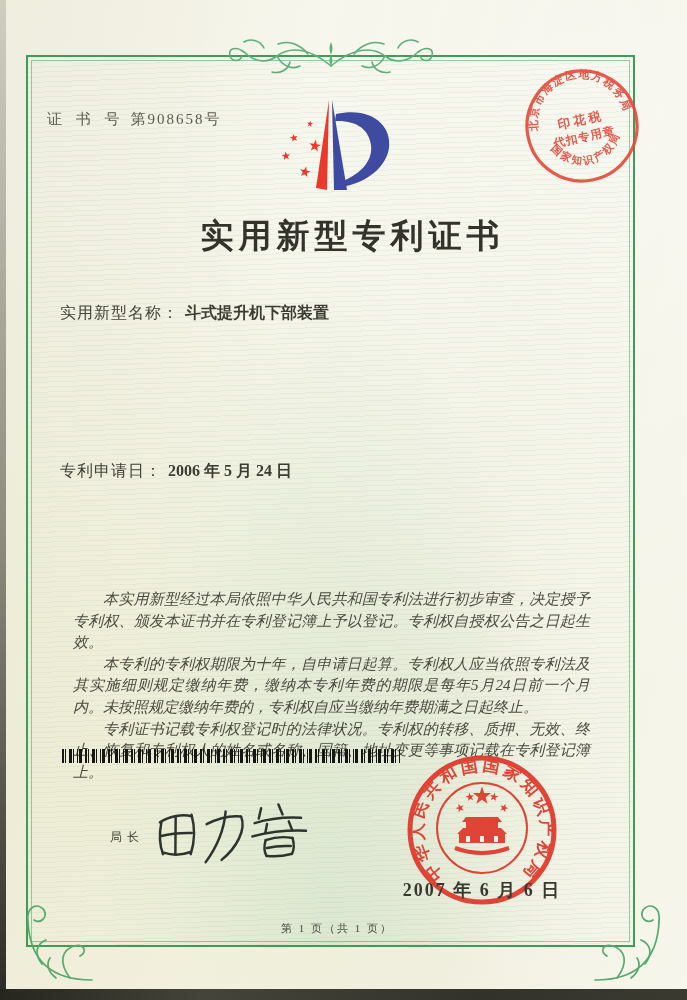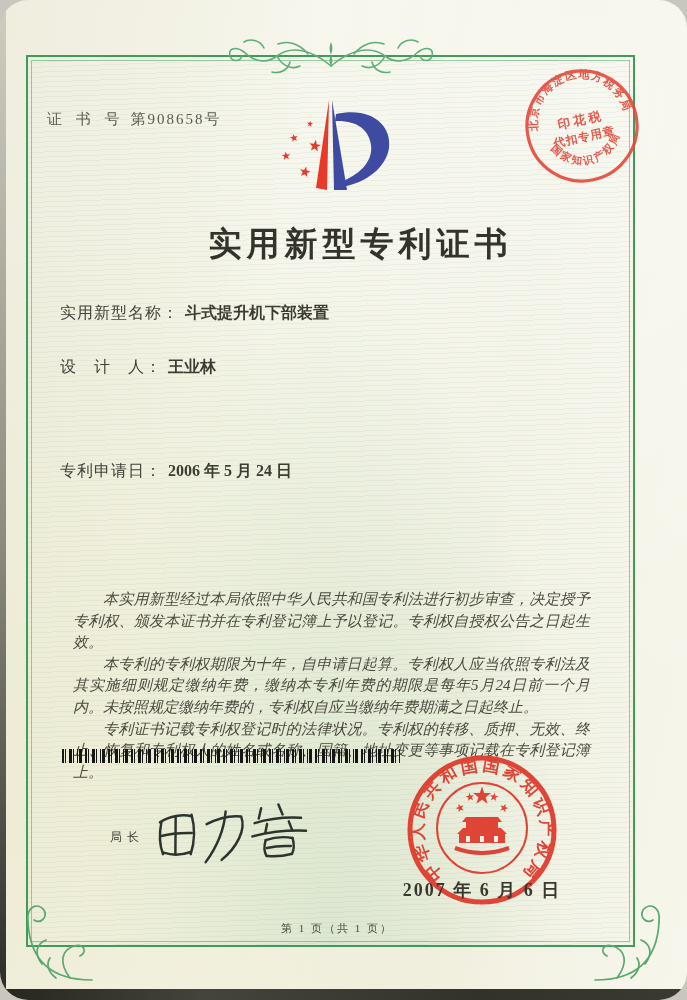--- a/index.html
+++ b/index.html
@@ -3,21 +3,20 @@
 <meta charset="utf-8">
 <style>
   html,body{margin:0;padding:0;background:#c9c7bd;}
   .page{
     position:relative;width:687px;height:1000px;margin:0 auto;overflow:hidden;
     background:
       radial-gradient(ellipse at 15% 80%, rgba(222,218,160,0.25), transparent 55%),
       radial-gradient(ellipse at 85% 10%, rgba(255,255,255,0.5), transparent 50%),
       linear-gradient(100deg,#eeedde,#f6f5ea 38%,#f1f0e1 68%,#f7f6ec);
     font-family:"Liberation Serif","DejaVu Serif",serif;
-    border-radius:28px;
   }
   .guilloche{
     position:absolute;left:28px;top:57px;width:606px;height:889px;z-index:1;
     background:
       radial-gradient(ellipse at 50% 100%, rgba(130,195,155,0.18), transparent 55%),
       repeating-linear-gradient(178deg, rgba(115,185,145,0.10) 0 1px, transparent 1px 5px);
   }
   .edge-left{position:absolute;left:0;top:0;width:6px;height:100%;z-index:9;
     background:linear-gradient(180deg, rgba(25,25,18,0.15), rgba(18,18,12,0.45) 55%, rgba(8,8,6,0.85));}
   .edge-bottom{position:absolute;left:0;bottom:0;width:100%;height:11px;z-index:9;
@@ -26,21 +25,21 @@
     border:2px solid #3f9b58;}
   .frame-inner{position:absolute;left:31px;top:60px;width:597px;height:880px;z-index:2;
     border:1px solid rgba(63,155,88,0.5);}
   .ornament-top{position:absolute;left:222px;top:26px;z-index:3;}
   .corner{position:absolute;z-index:3;}
   .corner.br{transform:scaleX(-1);}
   .certno{position:absolute;left:47px;top:110px;z-index:4;font-size:15px;color:#5a5a4e;letter-spacing:5px;}
   .certno .num{margin-left:6px;letter-spacing:2px;}
   .logo{position:absolute;left:270px;top:94px;z-index:4;}
   .stamp{position:absolute;left:522px;top:66px;z-index:5;transform:rotate(-12deg);opacity:0.9;}
-  .title{position:absolute;left:26px;top:214px;width:653px;margin:8px;z-index:4;
+  .title{position:absolute;left:26px;top:214px;width:653px;margin:0;z-index:4;
     text-align:center;font-size:33px;font-weight:700;color:#33332c;letter-spacing:5px;}
   .field{position:absolute;left:60px;z-index:4;font-size:16px;color:#42423a;white-space:nowrap;}
   .field .lab{letter-spacing:1px;}
   .field .val{margin-left:6px;font-weight:600;color:#3c3c33;}
   .f0{top:303px}.f1{top:357px}.f2{top:409px}.f3{top:461px}.f4{top:507px}.f5{top:554px}
   .bodytext{position:absolute;left:60px;top:589px;width:517px;z-index:4;
     font-size:15px;line-height:21.6px;color:#4a4a3f;text-align:justify;font-style:italic;margin-left:13px;}
   .bodytext p{margin:0;text-indent:2em;}
   .barcode{position:absolute;left:62px;top:749px;width:338px;height:14px;z-index:4;
     background:repeating-linear-gradient(90deg,
@@ -144,23 +143,20 @@
     </text>
     <text x="60" y="58" text-anchor="middle" font-size="12.5" font-weight="700" fill="#e5483a" letter-spacing="3">印花税</text>
     <text x="60" y="75" text-anchor="middle" font-size="11.5" font-weight="700" fill="#e5483a" letter-spacing="1">代扣专用章</text>
   </svg>
 
   <h1 class="title">实用新型专利证书</h1>
 
   <div class="field f0">
     <span class="lab">实用新型名称：</span><span class="val">斗式提升机下部装置</span>
   </div>
-  <div class="field f1">
-    <span class="lab">设　计　人：</span><span class="val">王业林</span>
-  </div>
   <div class="field f3">
     <span class="lab">专利申请日：</span><span class="val">2006 年 5 月 24 日</span>
   </div>
 
   <div class="bodytext">
     <p>本实用新型经过本局依照中华人民共和国专利法进行初步审查，决定授予专利权、颁发本证书并在专利登记簿上予以登记。专利权自授权公告之日起生效。</p>
     <p>本专利的专利权期限为十年，自申请日起算。专利权人应当依照专利法及其实施细则规定缴纳年费，缴纳本专利年费的期限是每年5月24日前一个月内。未按照规定缴纳年费的，专利权自应当缴纳年费期满之日起终止。</p>
     <p>专利证书记载专利权登记时的法律状况。专利权的转移、质押、无效、终止、恢复和专利权人的姓名或名称、国籍、地址变更等事项记载在专利登记簿上。</p>
   </div>
 

